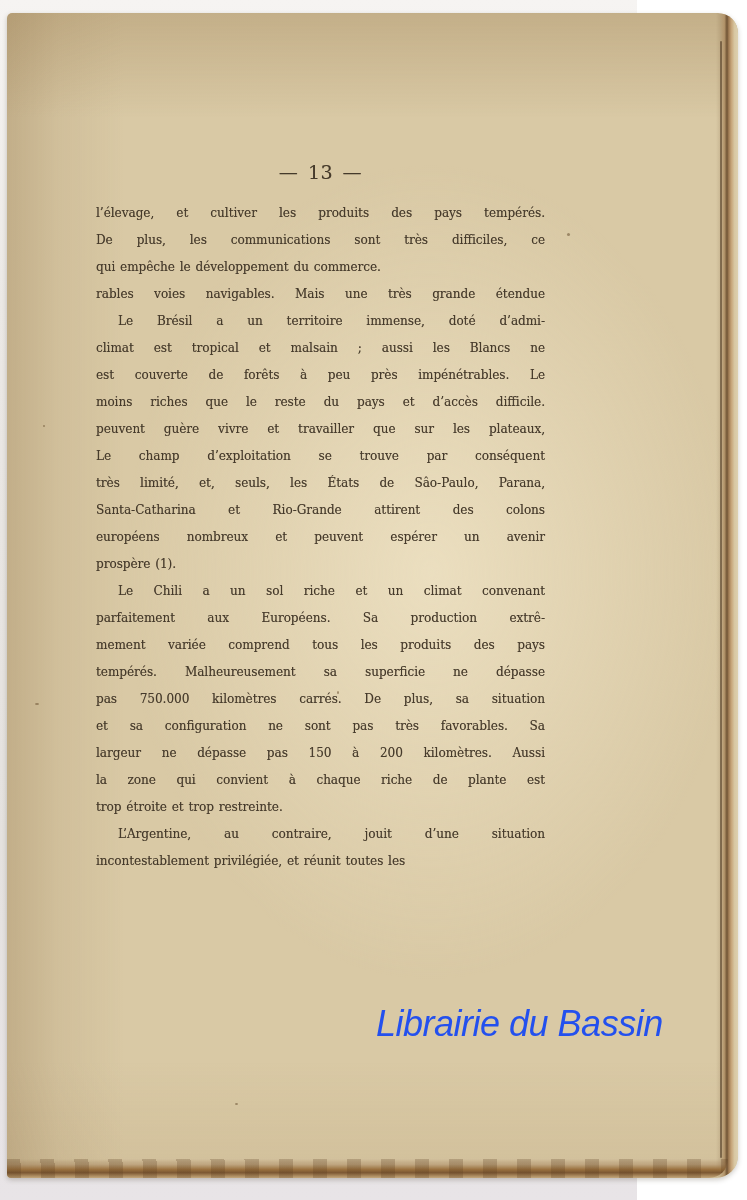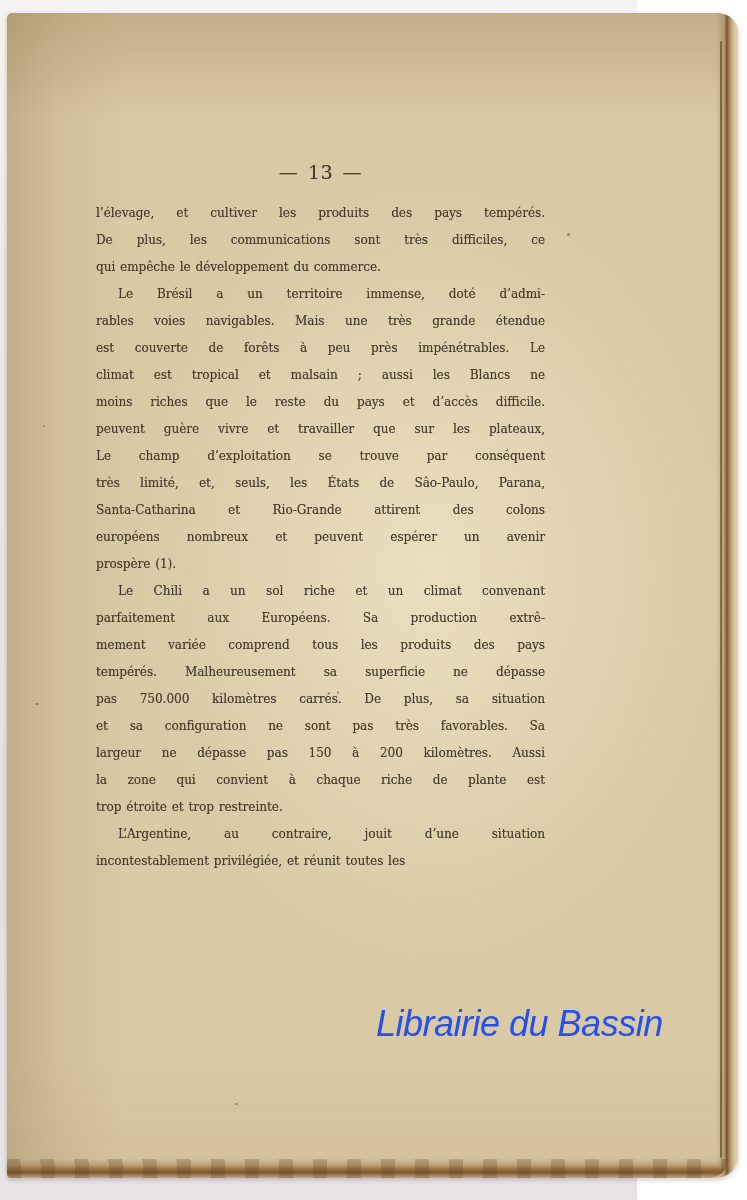--- a/index.html
+++ b/index.html
@@ -149,24 +149,24 @@
 
     <div class="text-block">
       <div class="page-header">— 13 —</div>
       <div class="body-text">
           <div class="para">
             <div class="jline">l’élevage, et cultiver les produits des pays tempérés.</div>
             <div class="jline">De plus, les communications sont très difficiles, ce</div>
             <div class="jline">qui empêche le développement du commerce.</div>
           </div>
           <div class="para">
+            <div class="jline">rables voies navigables. Mais une très grande étendue</div>
             <div class="jline indent">Le Brésil a un territoire immense, doté d’admi-</div>
-            <div class="jline">rables voies navigables. Mais une très grande étendue</div>
+            <div class="jline">climat est tropical et malsain ; aussi les Blancs ne</div>
             <div class="jline">est couverte de forêts à peu près impénétrables. Le</div>
-            <div class="jline">climat est tropical et malsain ; aussi les Blancs ne</div>
             <div class="jline">moins riches que le reste du pays et d’accès difficile.</div>
             <div class="jline">peuvent guère vivre et travailler que sur les plateaux,</div>
             <div class="jline">Le champ d’exploitation se trouve par conséquent</div>
             <div class="jline">très limité, et, seuls, les États de Sâo-Paulo, Parana,</div>
             <div class="jline">Santa-Catharina et Rio-Grande attirent des colons</div>
             <div class="jline">européens nombreux et peuvent espérer un avenir</div>
             <div class="jline">prospère (1).</div>
           </div>
           <div class="para">
             <div class="jline indent">Le Chili a un sol riche et un climat convenant</div>

